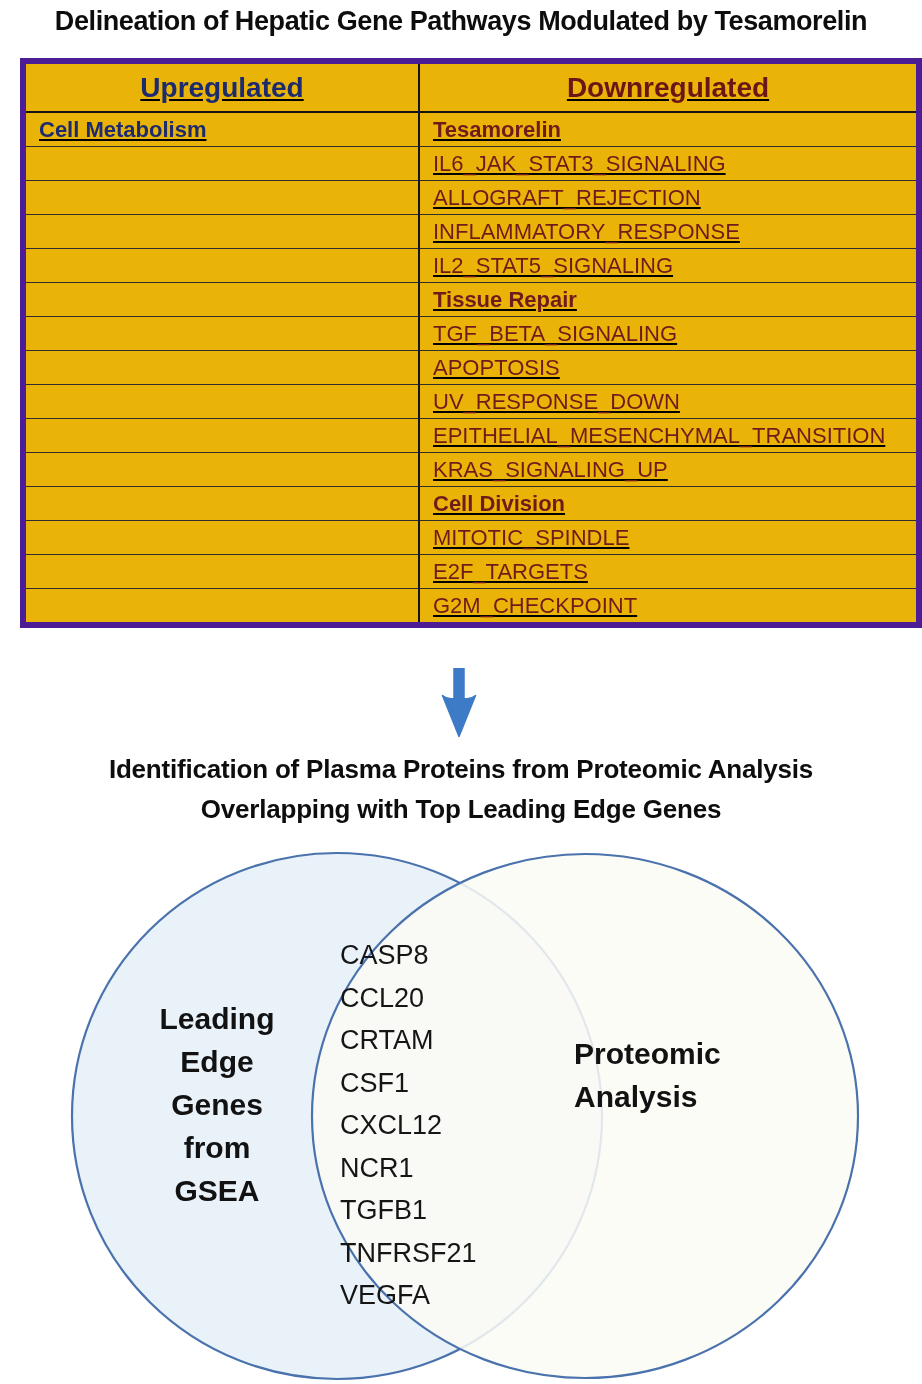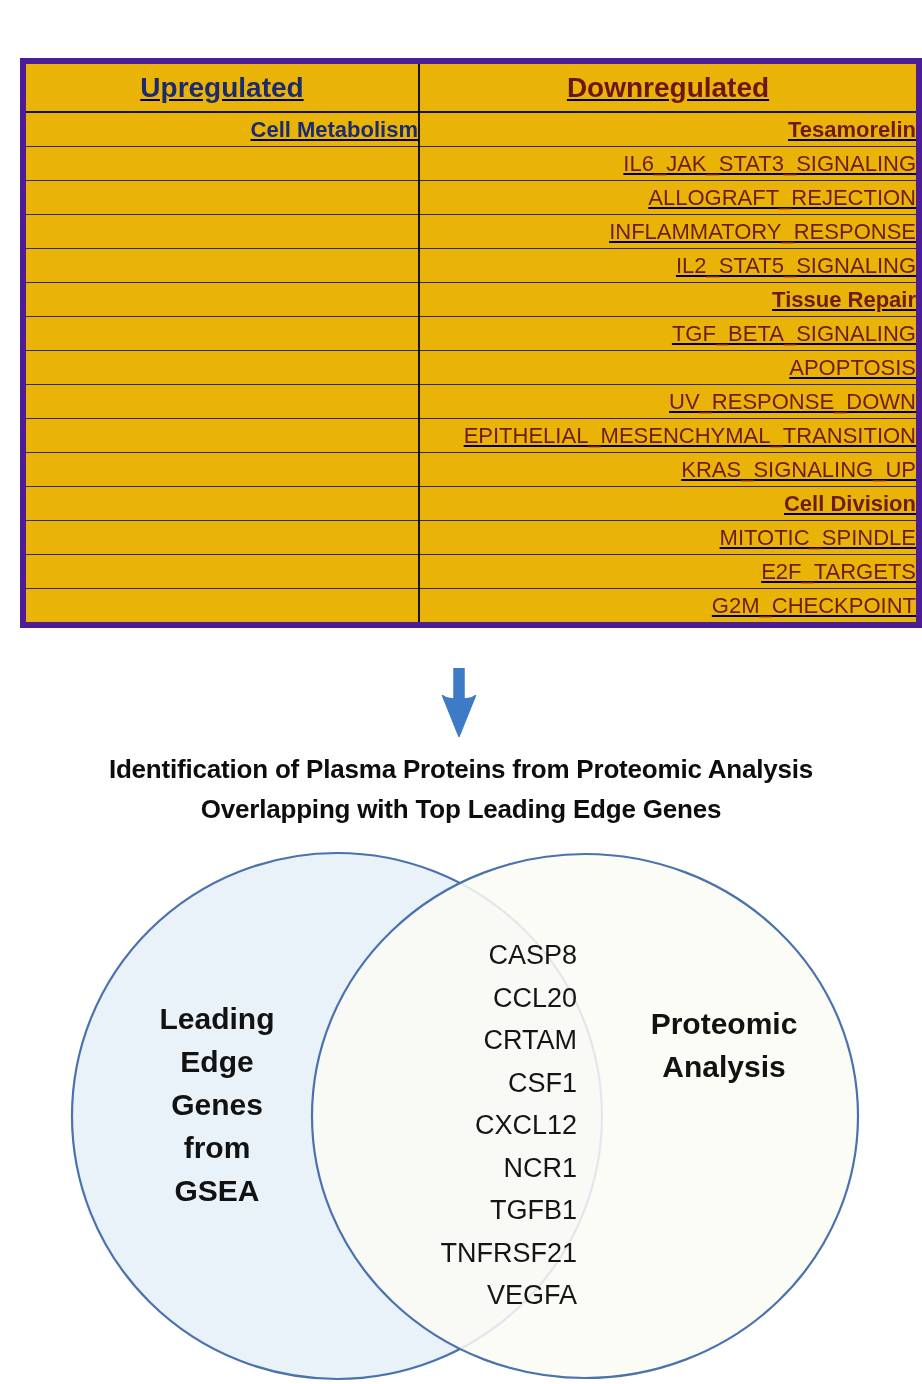--- a/index.html
+++ b/index.html
@@ -35,21 +35,20 @@
     text-decoration: underline;
   }
   table.pathway col.c-up   { width: 396px; }
   table.pathway col.c-down { width: 500px; }
   table.pathway th, table.pathway td {
     border: 1px solid #2e2e2e;
     padding: 0 0 0 13px;
     vertical-align: middle;
     overflow: hidden;
     white-space: nowrap;
-    text-align: right;
   }
   table.pathway th {
     height: 47px;
     text-align: center;
     font-size: 28px; font-weight: bold;
     padding: 0;
     border-bottom: 2px solid #141414;
   }
   table.pathway th.up   { color: #1c2b6e; }
   table.pathway th.down { color: #6b1515; border-radius: 24px; }
@@ -79,39 +78,40 @@
   .venn-svg { position: absolute; left: 0; top: 840px; width: 922px; height: 544px; }
 
   .venn-label-left {
     position: absolute; left: 92px; top: 997px; width: 250px;
     text-align: center;
     font-size: 30px; font-weight: bold; color: #121212;
     line-height: 43px;
     white-space: pre-line;
   }
   .venn-label-right {
-    position: absolute; left: 574px; top: 1002px; width: 300px;
-    text-align: center;
+    position: absolute; left: 574px; top: 1032px; width: 300px;
+    text-align: left;
     font-size: 30px; font-weight: bold; color: #121212;
     line-height: 43px;
     white-space: pre-line;
   }
   .overlap-genes {
-    position: absolute; left: 327px; top: 934px; width: 250px;
-    text-align: right;
+    position: absolute; left: 340px; top: 934px; width: 250px;
+    text-align: left;
     font-size: 27px; font-weight: 400; color: #151515;
     line-height: 42.5px;
   }
   .overlap-genes div { height: 42.5px; }
 </style>
 </head>
 <body>
 
 <div class="figure">
 
+  <div class="title1">Delineation of Hepatic Gene Pathways Modulated by Tesamorelin</div>
 
   <div class="pathway-table-wrap">
     <table class="pathway">
       <colgroup>
           <col class="c-up">
           <col class="c-down">
         </colgroup>
       <thead>
         <tr>
           <th class="up">Upregulated</th>

